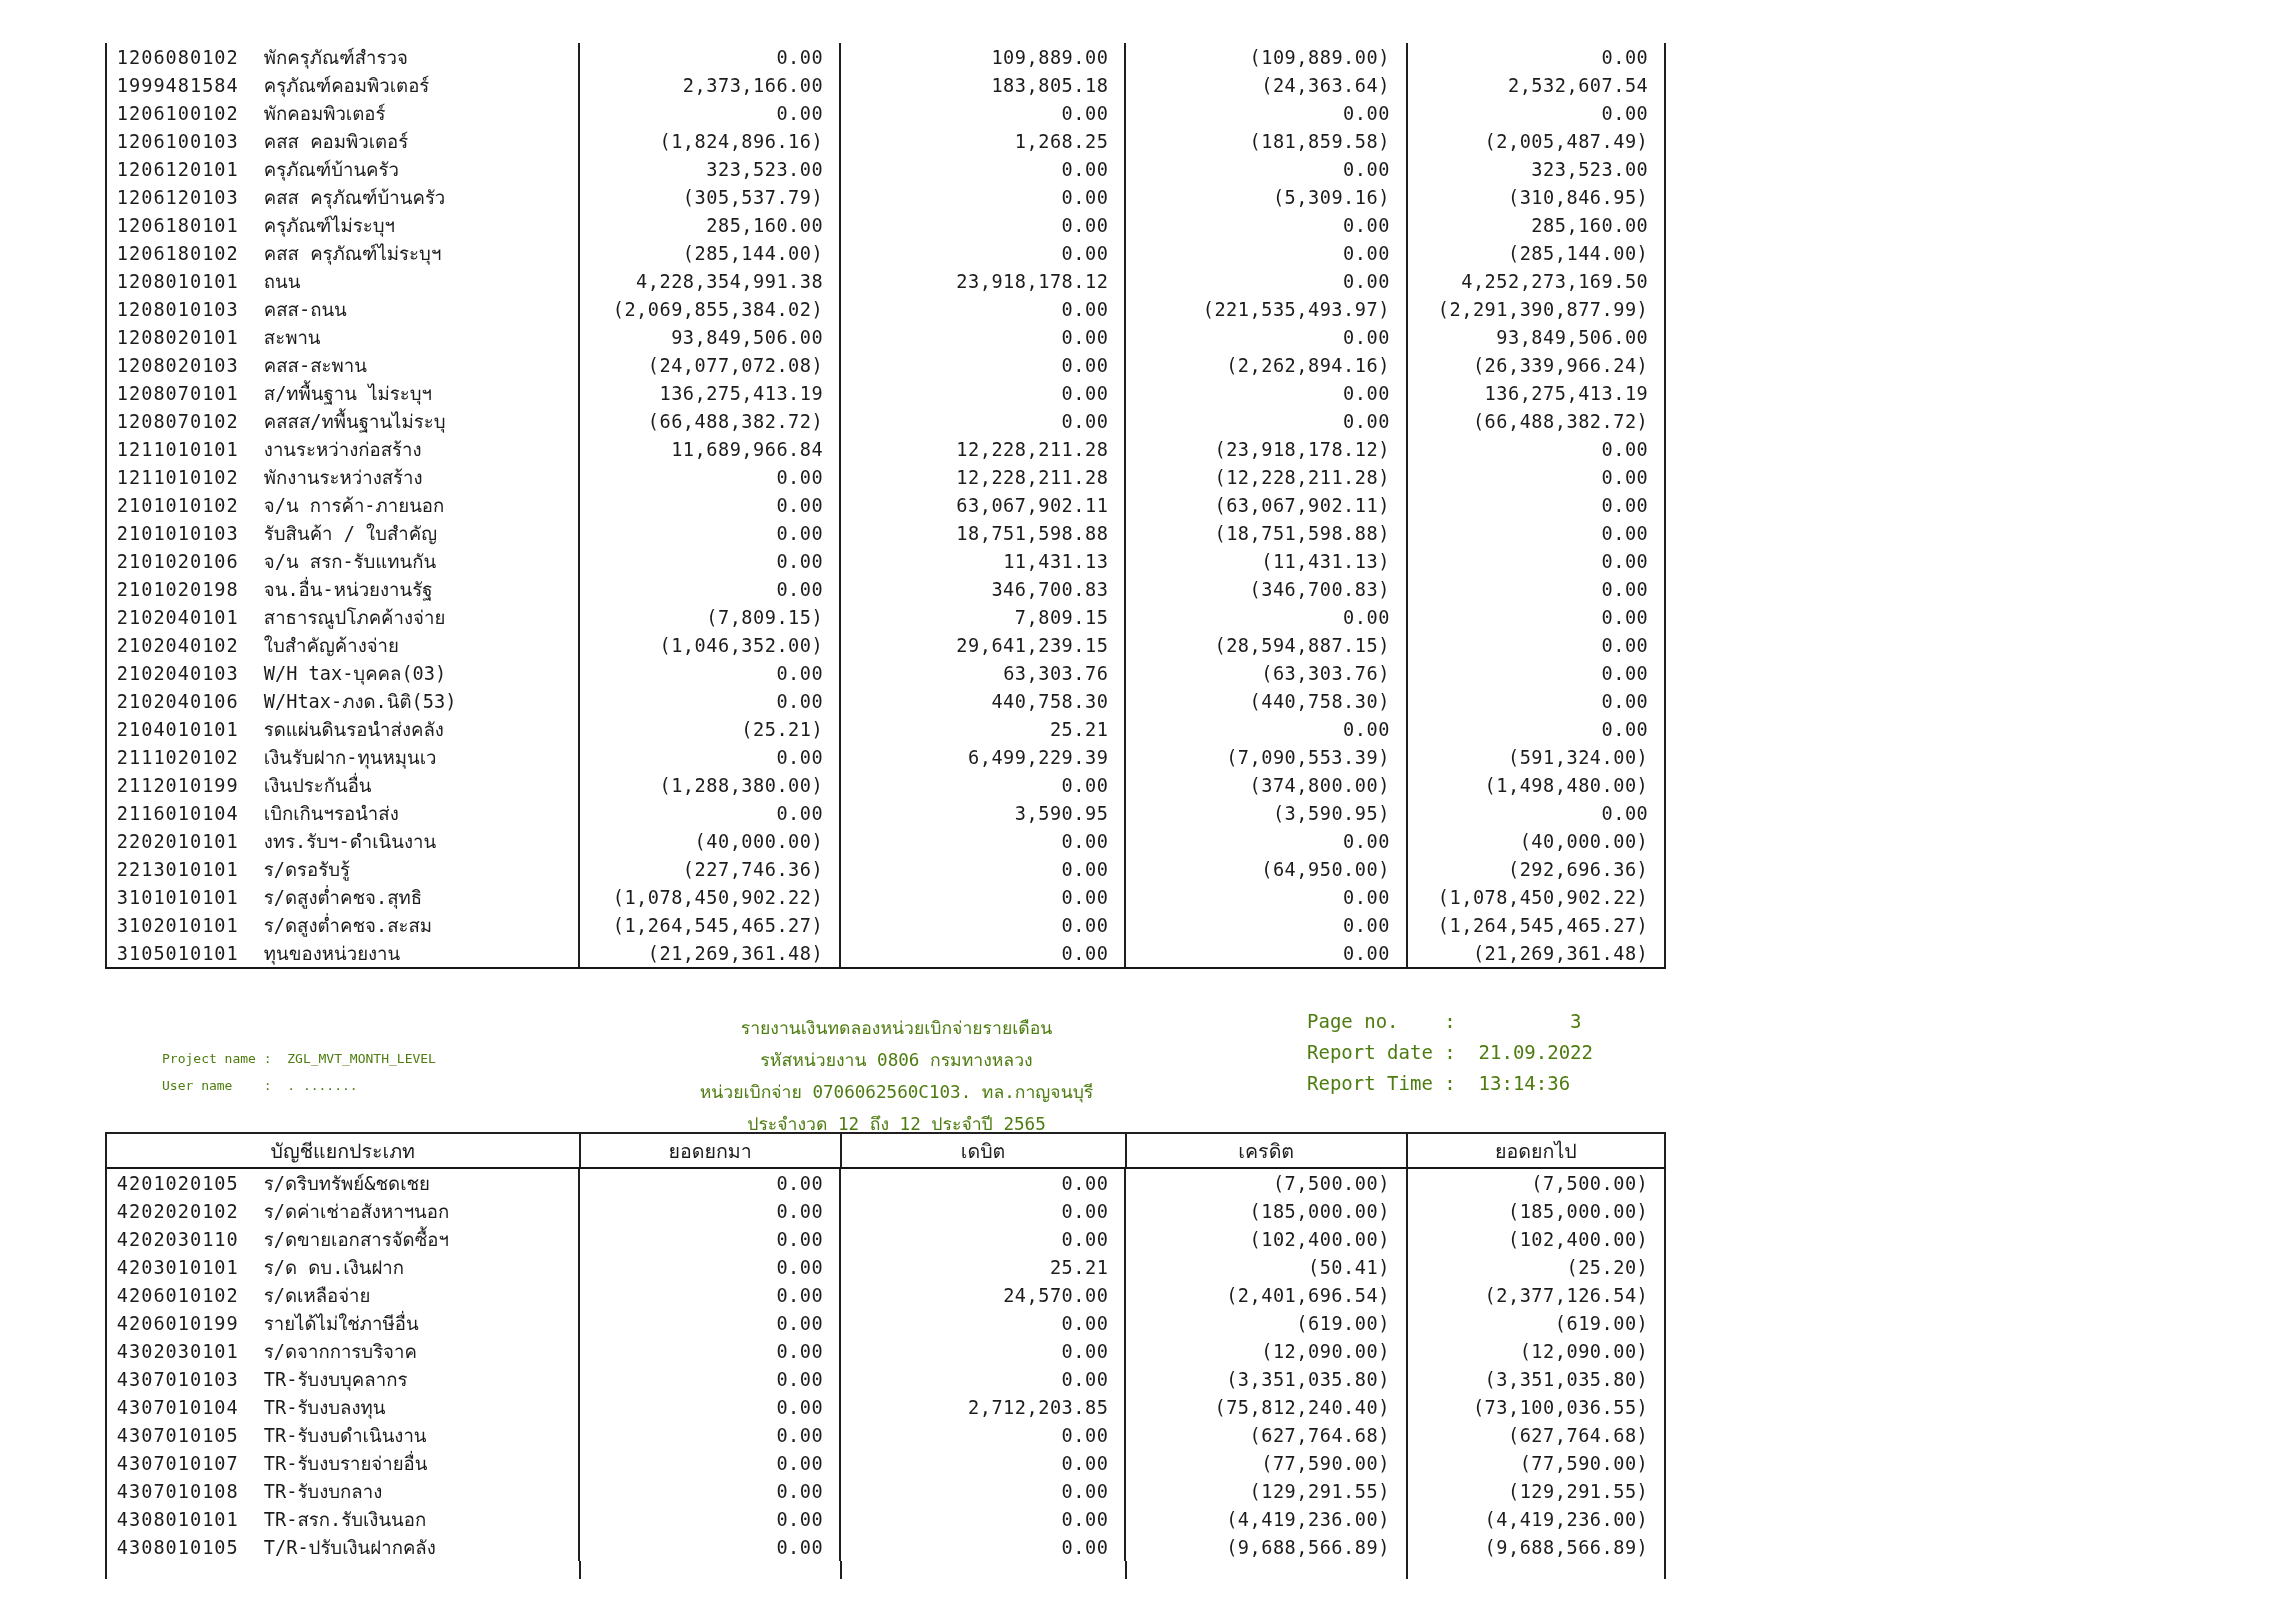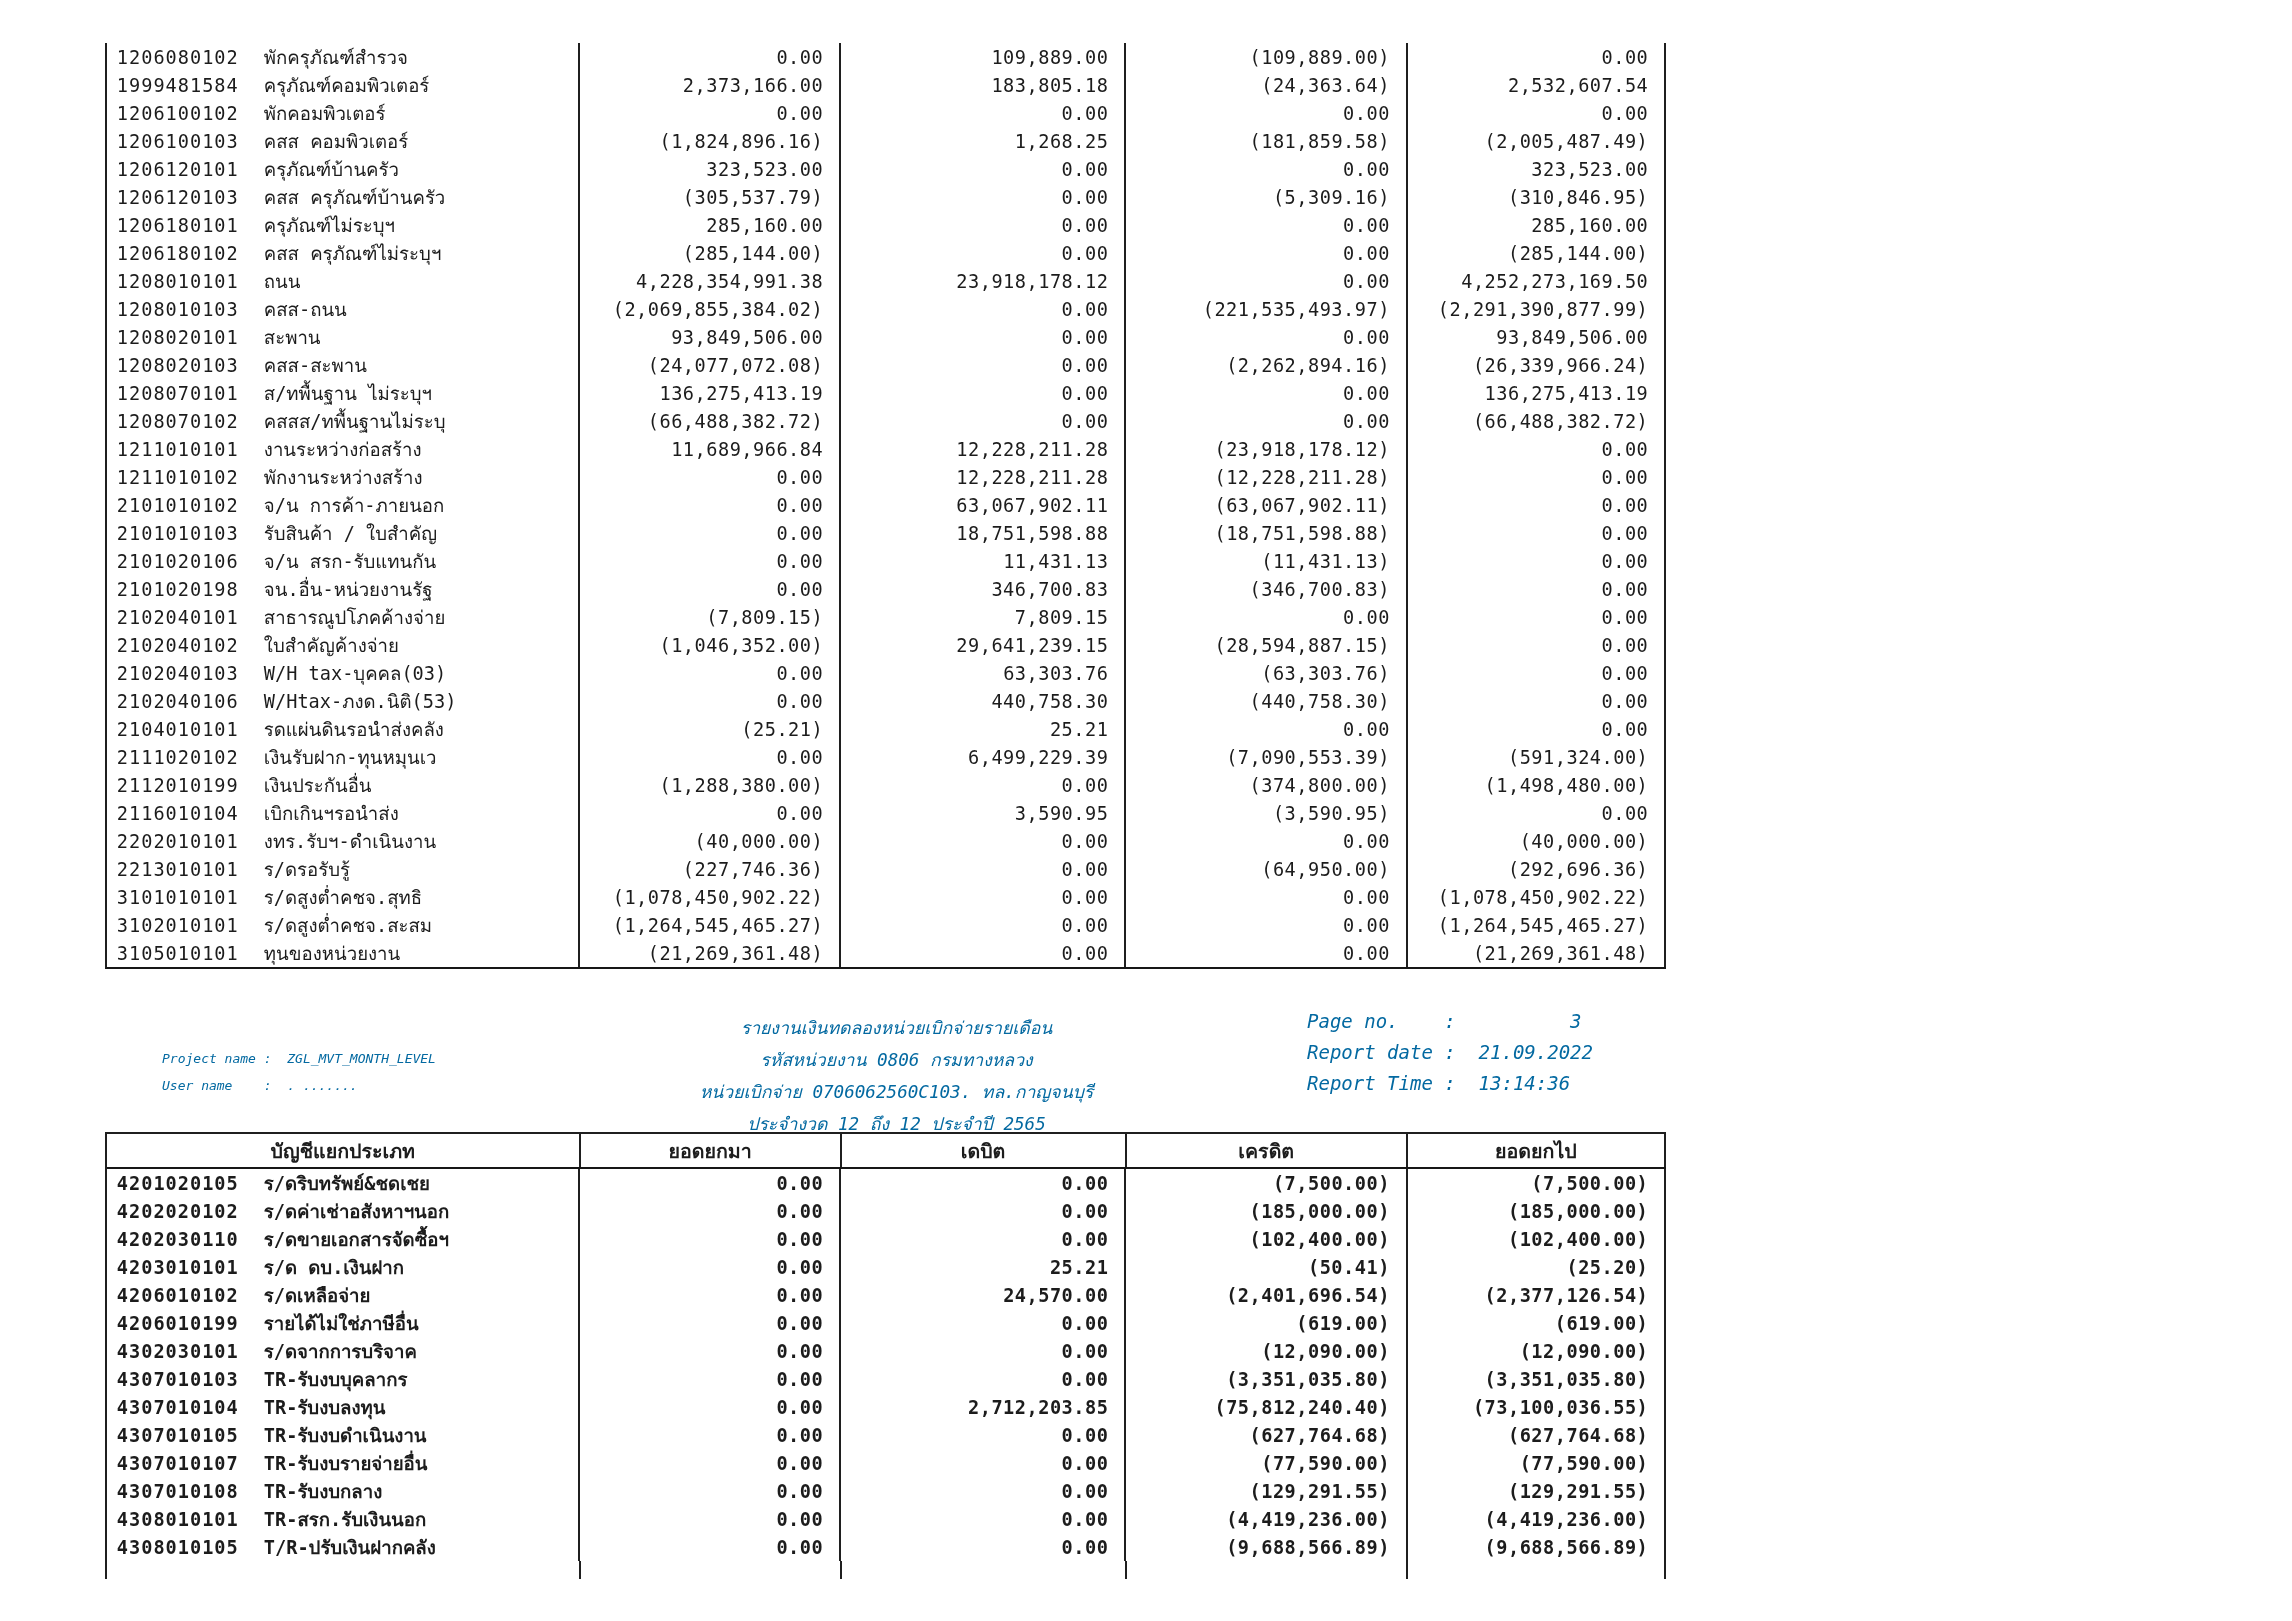--- a/index.html
+++ b/index.html
@@ -22,28 +22,28 @@
   .cnum{justify-content:flex-end;padding-right:15.7px;font-size:18.6px;letter-spacing:0.5px;}
   .c0{width:282px;}
   .c1{width:308px;}
   .c2{width:304px;}
   .c3{width:279px;}
 
   
   #top-table{top:43px;border-bottom:2.9px solid #161616;}
 
   
-  .faint{position:absolute;color:#0369a1;filter:blur(0.4px);font-style:italic;}
+  .faint{position:absolute;color:#4d7c0f;filter:blur(0.4px);}
   #pb-left{left:162px;top:1045px;font-size:13px;line-height:27.4px;}
   #pb-center{left:676px;top:1012px;width:441px;text-align:center;font-size:17.6px;line-height:32px;}
   #pb-right{left:1307px;top:1006px;font-size:19px;line-height:31px;}
   .faint div{white-space:pre;}
 
   
-  #bottom-table{top:1132px;border-top:2px solid #1f1f1f;font-weight:bold;}
+  #bottom-table{top:1132px;border-top:2px solid #1f1f1f;}
   #bottom-head{display:flex;height:33px;border-bottom:2.9px solid #161616;font-size:19.6px;}
   #bottom-head .cell{justify-content:center;padding:0;font-size:19.6px;}
   .stub{height:17.6px;display:flex;}
   .stub .cell{background:transparent;}
 </style>
 </head>
 <body>
 
 <div class="page">
 

